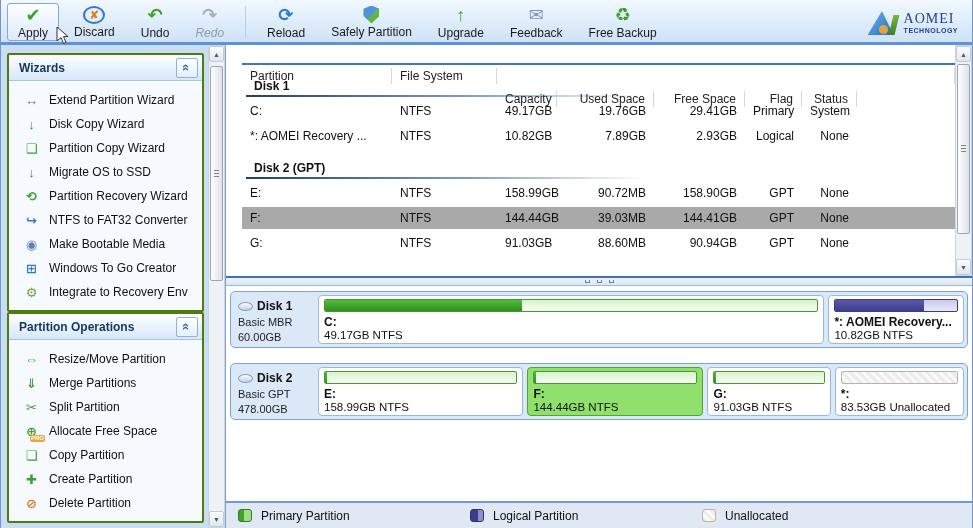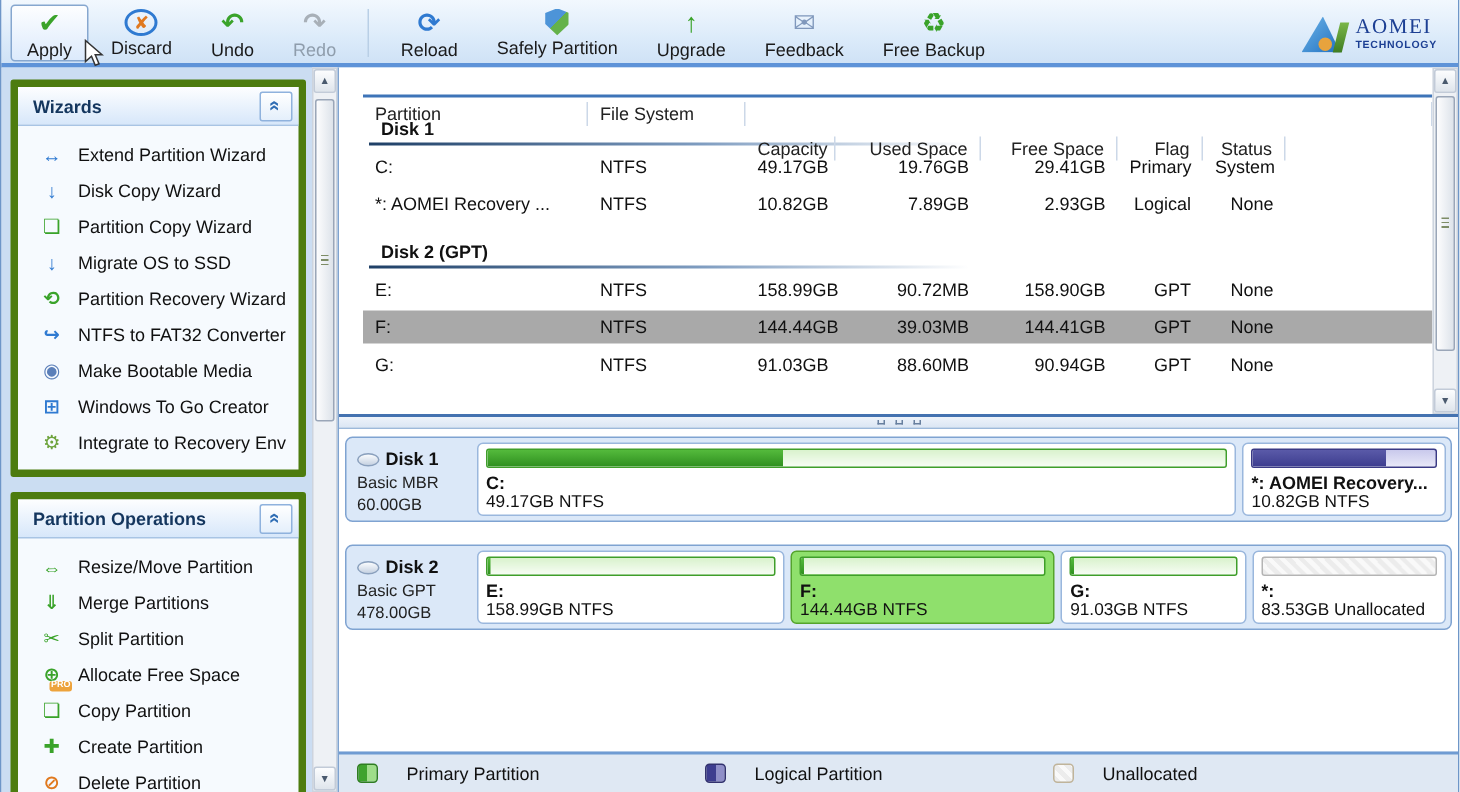--- a/index.html
+++ b/index.html
@@ -7,21 +7,21 @@
   body { font-family:"Liberation Sans","DejaVu Sans",sans-serif; font-size:12px; color:#111; }
   #app { width:973px; height:528px; display:flex; flex-direction:column;
          border-left:1px solid #6e96c8; border-right:1px solid #6e96c8; background:#d6e4f5; position:relative; }
 
   
   #toolbar { height:45px; flex:0 0 45px; display:flex; align-items:stretch; padding:2px 6px 0 4px;
              background:linear-gradient(to bottom,#f2f8fe,#dcebfa 60%,#cfe2f6); border-bottom:3px solid #5e93d8; }
   .tb-btn { display:flex; flex-direction:column; align-items:center; justify-content:center;
             padding:1px 10px; margin:1px 2px; border:1px solid transparent; border-radius:3px; cursor:default; }
   .tb-btn.tb-active { border:1px solid #86a7cf; background:linear-gradient(to bottom,#fdfeff,#dceafc); }
-  .tb-btn.tb-disabled .tb-label { color:#8f9dac; }
+  .tb-btn.tb-disabled .tb-label { color:#8f9dac;font-style:italic; }
   .tb-ico { height:20px; line-height:20px; font-size:18px; font-weight:bold; display:flex; align-items:center; justify-content:center; }
   .tb-label { font-size:12px; margin-top:1px; color:#1a1a1a; }
   .tb-sep { width:1px; background:#b9cfe6; margin:4px 8px; }
   .ico-discard { border:2px solid #2f7ad1; border-radius:50%; width:22px; height:18px; font-size:12px; }
   .ico-shield { width:16px; height:18px; background:linear-gradient(135deg,#4d94d8 0 50%,#64b24a 50%);
                 clip-path:polygon(50% 0,100% 18%,100% 58%,50% 100%,0 58%,0 18%); border-radius:2px; }
   .ico-book { width:20px; height:13px; border:1px solid #5f84b8; border-radius:2px 2px 4px 4px;
               background:linear-gradient(to bottom,#eaf2fc,#b9d2ef); position:relative; }
   .ico-book::after { content:""; position:absolute; left:3px; right:3px; top:3px; height:1px;
               background:#5f84b8; box-shadow:0 3px 0 #5f84b8; }
@@ -37,21 +37,21 @@
 
   
   #cursor { position:absolute; left:55px; top:26px; z-index:50; pointer-events:none; }
 
   
   #main-wrap { flex:1; display:flex; min-height:0; }
 
   
   #sidebar { width:224px; flex:0 0 224px; background:#cuddle; background:#cbddf2; display:flex; }
   #side-panels { flex:1; padding:8px 4px 0 6px; overflow:hidden; }
-  .panel { border:5px solid #4d7c0f; background:#f6fafe; border-radius:2px; margin-bottom:10px; }
+  .panel { border:2px solid #4d7c0f; background:#f6fafe; border-radius:2px; }
   .panel-hdr { height:26px; display:flex; align-items:center; justify-content:space-between; padding:0 4px 0 10px;
                background:linear-gradient(to bottom,#fdfeff,#d7e7fa); border-bottom:1px solid #a8c4e4; }
   .panel-title { font-weight:bold; color:#14365e; font-size:12px; }
   .collapse-btn { width:22px; height:20px; border:1px solid #8fb2dd; border-radius:2px; background:linear-gradient(#ffffff,#e4effb);
                   color:#2f6db4; font-weight:bold; display:flex; align-items:center; justify-content:center; }
   .collapse-glyph { display:inline-block; transform:rotate(90deg); font-size:13px; line-height:1; }
   .panel-body { padding:7px 2px 6px 2px; }
   .side-item { display:flex; align-items:center; gap:9px; height:24px; padding-left:12px; cursor:default; }
   .side-ico { width:17px; text-align:center; font-size:13px; font-weight:bold; position:relative; flex:0 0 17px; }
   .pro-badge { position:absolute; left:7px; bottom:-3px; font-size:6px; font-weight:bold; color:#fff;
@@ -105,21 +105,21 @@
   .part-block.logical .part-bar { border-color:#3a3a85; background:linear-gradient(#c9c9ec,#e8e8f8); }
   .part-block.logical .part-used { background:linear-gradient(#5a5aa8,#3d3d8f); }
   .part-block.unallocated .part-bar { border-color:#b4b4b4;
        background:repeating-linear-gradient(45deg,#ececec 0 3px,#f9f9f9 3px 6px); }
   .part-label { font-weight:bold; margin-top:3px; white-space:nowrap; overflow:hidden; text-overflow:ellipsis; }
   .part-info { font-size:11.5px; white-space:nowrap; overflow:hidden; }
 
   
   #legend { height:27px; flex:0 0 27px; background:#dfe8f3; border-top:2px solid #6f9bd2;
             display:flex; align-items:center; padding-left:12px; }
-  .leg-item { display:flex; align-items:center; gap:19px; width:232px; }
+  .leg-item { display:flex; align-items:center; gap:9px; width:232px; }
   .leg-swatch { width:14px; height:13px; border-radius:3px; border:1px solid #2f7d22; }
   .leg-swatch.primary { background:linear-gradient(to right,#3fa32e 0 45%,#9fdd8a 45%); }
   .leg-swatch.logical { border-color:#32326e; background:linear-gradient(to right,#3d3d8f 0 55%,#8f8fc8 55%); }
   .leg-swatch.unallocated { border-color:#c0b49a; background:repeating-linear-gradient(45deg,#ececec 0 3px,#f9f9f9 3px 6px); }
 </style>
 </head>
 <body>
 
 <div id="app">
 

